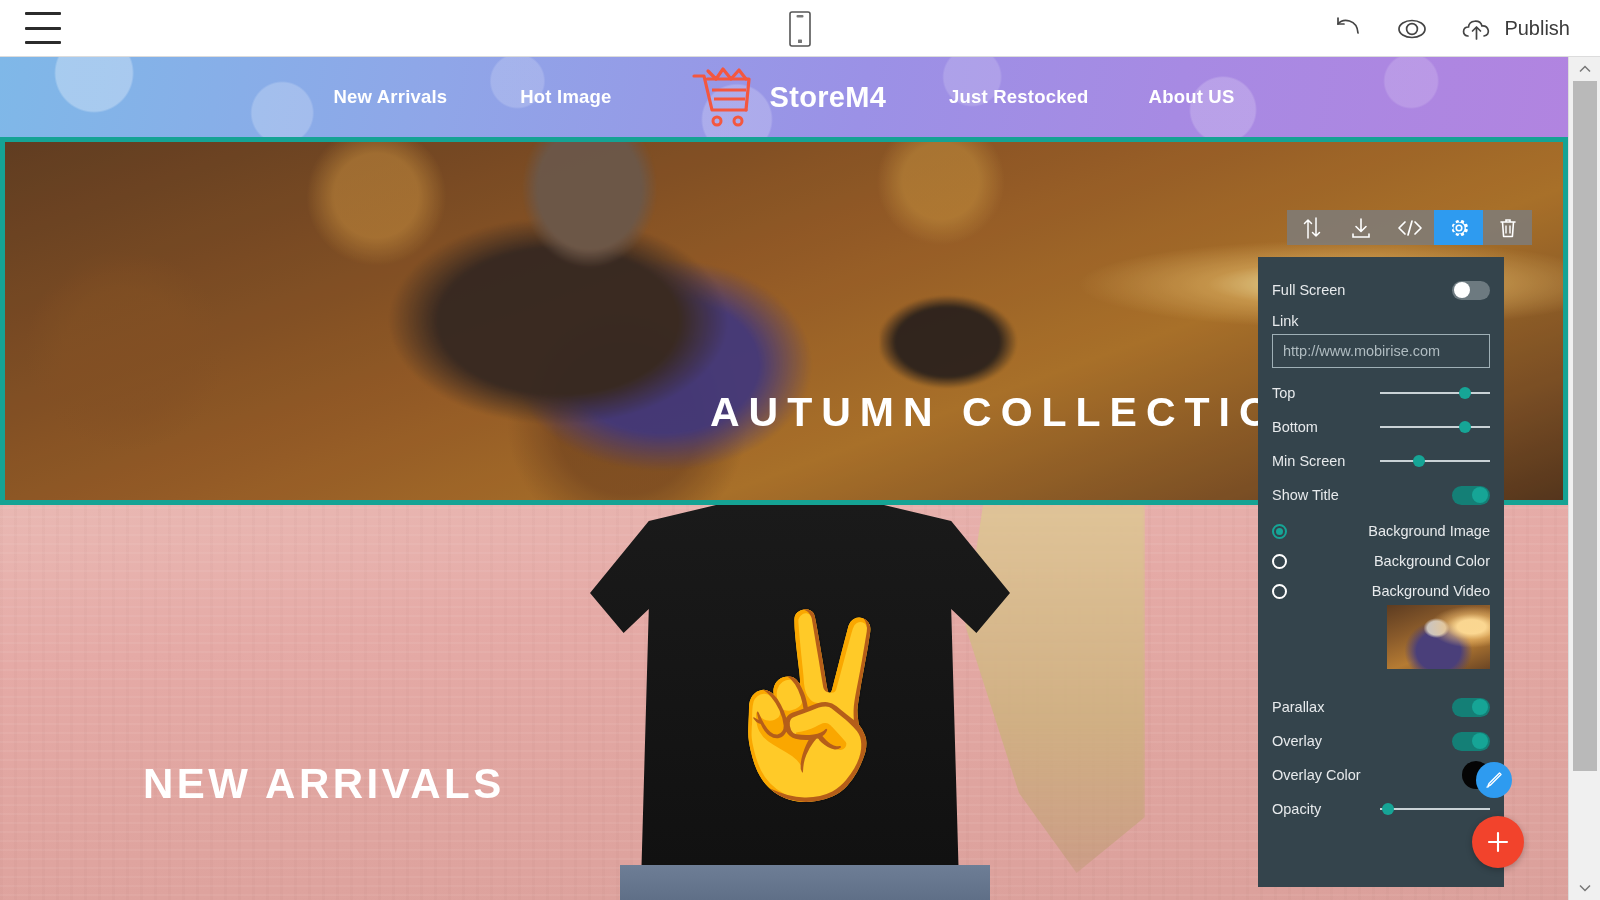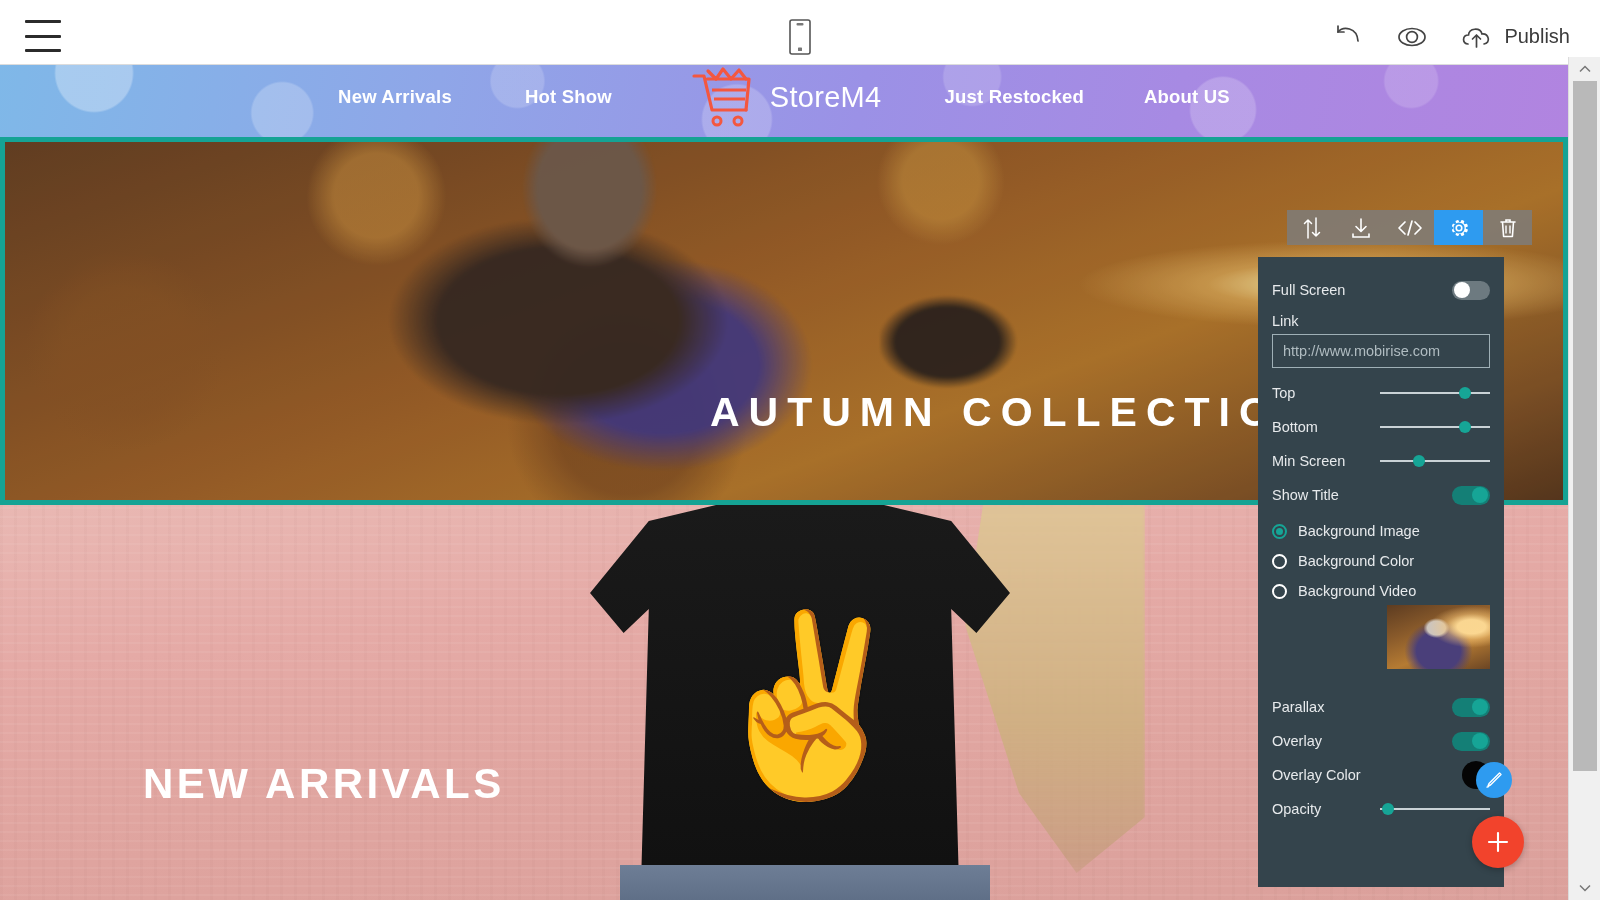--- a/index.html
+++ b/index.html
@@ -5,21 +5,21 @@
   * { box-sizing: border-box; margin: 0; padding: 0; }
   html, body {
     width: 1600px; height: 900px; overflow: hidden;
     font-family: "Liberation Sans", sans-serif;
     background: #fff;
   }
   #app { position: relative; width: 1600px; height: 900px; overflow: hidden; }
 
   
   .topbar {
-    position: absolute; top: 8px; left: 0; width: 1600px; height: 57px;
+    position: absolute; top: 0; left: 0; width: 1600px; height: 57px;
     background: #ffffff; border-bottom: 1px solid #dcdcdc;
     display: flex; align-items: center; z-index: 40;
   }
   .hamburger { position: absolute; left: 25px; top: 12px; width: 36px; height: 32px;
     display: flex; flex-direction: column; justify-content: space-between; cursor: pointer; }
   .hamburger span { display: block; width: 36px; height: 3px; background: #2b2b2b; border-radius: 1px; }
 
   .device-icon { position: absolute; left: 50%; top: 11px; transform: translateX(-50%);
     width: 22px; height: 36px; cursor: pointer; }
 
@@ -47,21 +47,21 @@
       radial-gradient(circle at 78% 66%, rgba(255,255,255,.20) 0 32px, transparent 34px),
       radial-gradient(circle at 90% 30%, rgba(255,255,255,.16) 0 26px, transparent 28px);
     pointer-events: none;
   }
   .nav-inner { position: relative; display: flex; align-items: center; z-index: 2; }
   .nav-link { color: #fff; font-size: 18.5px; font-weight: bold; letter-spacing: .2px;
     cursor: pointer; white-space: nowrap; }
   .nav-gap-a { width: 73px; } .nav-gap-b { width: 78px; }
   .nav-gap-c { width: 63px; } .nav-gap-d { width: 60px; }
   .brand { display: flex; align-items: center; gap: 14px; cursor: pointer; }
-  .brand-name { color: #fff; font-size: 29px; font-weight: normal; letter-spacing: .3px; }
+  .brand-name { color: #fff; font-size: 29px; font-weight: bold; letter-spacing: .3px; }
 
   
   .hero-wrap { position: relative; width: 1568px; height: 368px; }
   .hero-sel { position: absolute; inset: 0; border: 5px solid #15a394; z-index: 6; pointer-events: none; }
   .hero {
     position: absolute; inset: 0; overflow: hidden;
     background:
       radial-gradient(ellipse at 86% 40%, rgba(255,226,150,.95) 0 70px, rgba(248,198,110,.6) 140px, transparent 270px),
       radial-gradient(circle at 24% 16%, rgba(224,160,70,.55) 0 42px, transparent 70px),
       radial-gradient(circle at 60% 12%, rgba(226,168,72,.5) 0 38px, transparent 64px),
@@ -139,21 +139,21 @@
   .link-label { font-size: 14.5px; margin: 6px 0 5px 0; }
   .link-input { width: 218px; height: 34px; background: transparent; border: 1px solid #9fb0b6;
     color: #b9c4c9; font-size: 14.5px; padding: 8px 10px; font-family: "Liberation Sans", sans-serif; }
   .link-input::placeholder { color: #b0bcc1; }
 
   .sl-row { display: flex; align-items: center; justify-content: space-between; height: 34px; }
   .slider { position: relative; width: 110px; height: 14px; flex: none; }
   .slider .track { position: absolute; top: 6px; left: 0; width: 110px; height: 2px; background: #c9d2d6; }
   .slider .thumb { position: absolute; top: 1px; width: 12px; height: 12px; border-radius: 50%; background: #16a596; }
 
-  .radio-row { display: flex; align-items: center; gap: 11px; height: 30px; cursor: pointer; }
+  .radio-row { display: flex; align-items: center; gap: 11px; height: 30px; cursor: pointer; justify-content: space-between; }
   .radio { width: 15px; height: 15px; border-radius: 50%; border: 2px solid #ffffff; position: relative; flex: none; }
   .radio.sel { border-color: #16a596; }
   .radio.sel::after { content: ""; position: absolute; inset: 2px; border-radius: 50%; background: #16a596; }
   .radio-label { font-size: 14.5px; }
 
   .thumb-img { position: absolute; right: 14px; top: 348px; width: 103px; height: 64px; overflow: hidden;
     background:
       radial-gradient(ellipse at 82% 34%, rgba(255,220,150,.95) 0 14px, rgba(250,200,120,.5) 26px, transparent 42px),
       radial-gradient(ellipse at 48% 36%, #cdc5bd 0 9px, transparent 13px),
       radial-gradient(ellipse at 50% 72%, #4a3f7a 0 22px, transparent 34px),
@@ -218,21 +218,21 @@
       </div>
     </div>
   </div>
 
   <div class="canvas">
 
     <div class="navbar">
       <div class="nav-inner">
         <span class="nav-link">New Arrivals</span>
         <span class="nav-gap-a"></span>
-        <span class="nav-link">Hot Show</span>
+        <span class="nav-link">Hot Image</span>
         <span class="nav-gap-b"></span>
         <div class="brand">
           <svg width="66" height="62" viewBox="0 0 66 62">
             <path d="M4 10 L14 10 L22 44 L56 44" fill="none" stroke="#f4573f" stroke-width="3.2" stroke-linecap="round" stroke-linejoin="round"></path>
             <path d="M17 13 L59 13 L56 44" fill="none" stroke="#f4573f" stroke-width="3.2" stroke-linecap="round" stroke-linejoin="round"></path>
             <path d="M18 5 L26 13 L33 3 L41 13 L49 4 L56 13" fill="none" stroke="#f4573f" stroke-width="3.2" stroke-linecap="round" stroke-linejoin="round"></path>
             <line x1="22" y1="24" x2="56" y2="24" stroke="#f4573f" stroke-width="3"></line>
             <line x1="24" y1="33" x2="55" y2="33" stroke="#f4573f" stroke-width="3"></line>
             <circle cx="27" cy="55" r="4" fill="none" stroke="#f4573f" stroke-width="3"></circle>
             <circle cx="48" cy="55" r="4" fill="none" stroke="#f4573f" stroke-width="3"></circle>

